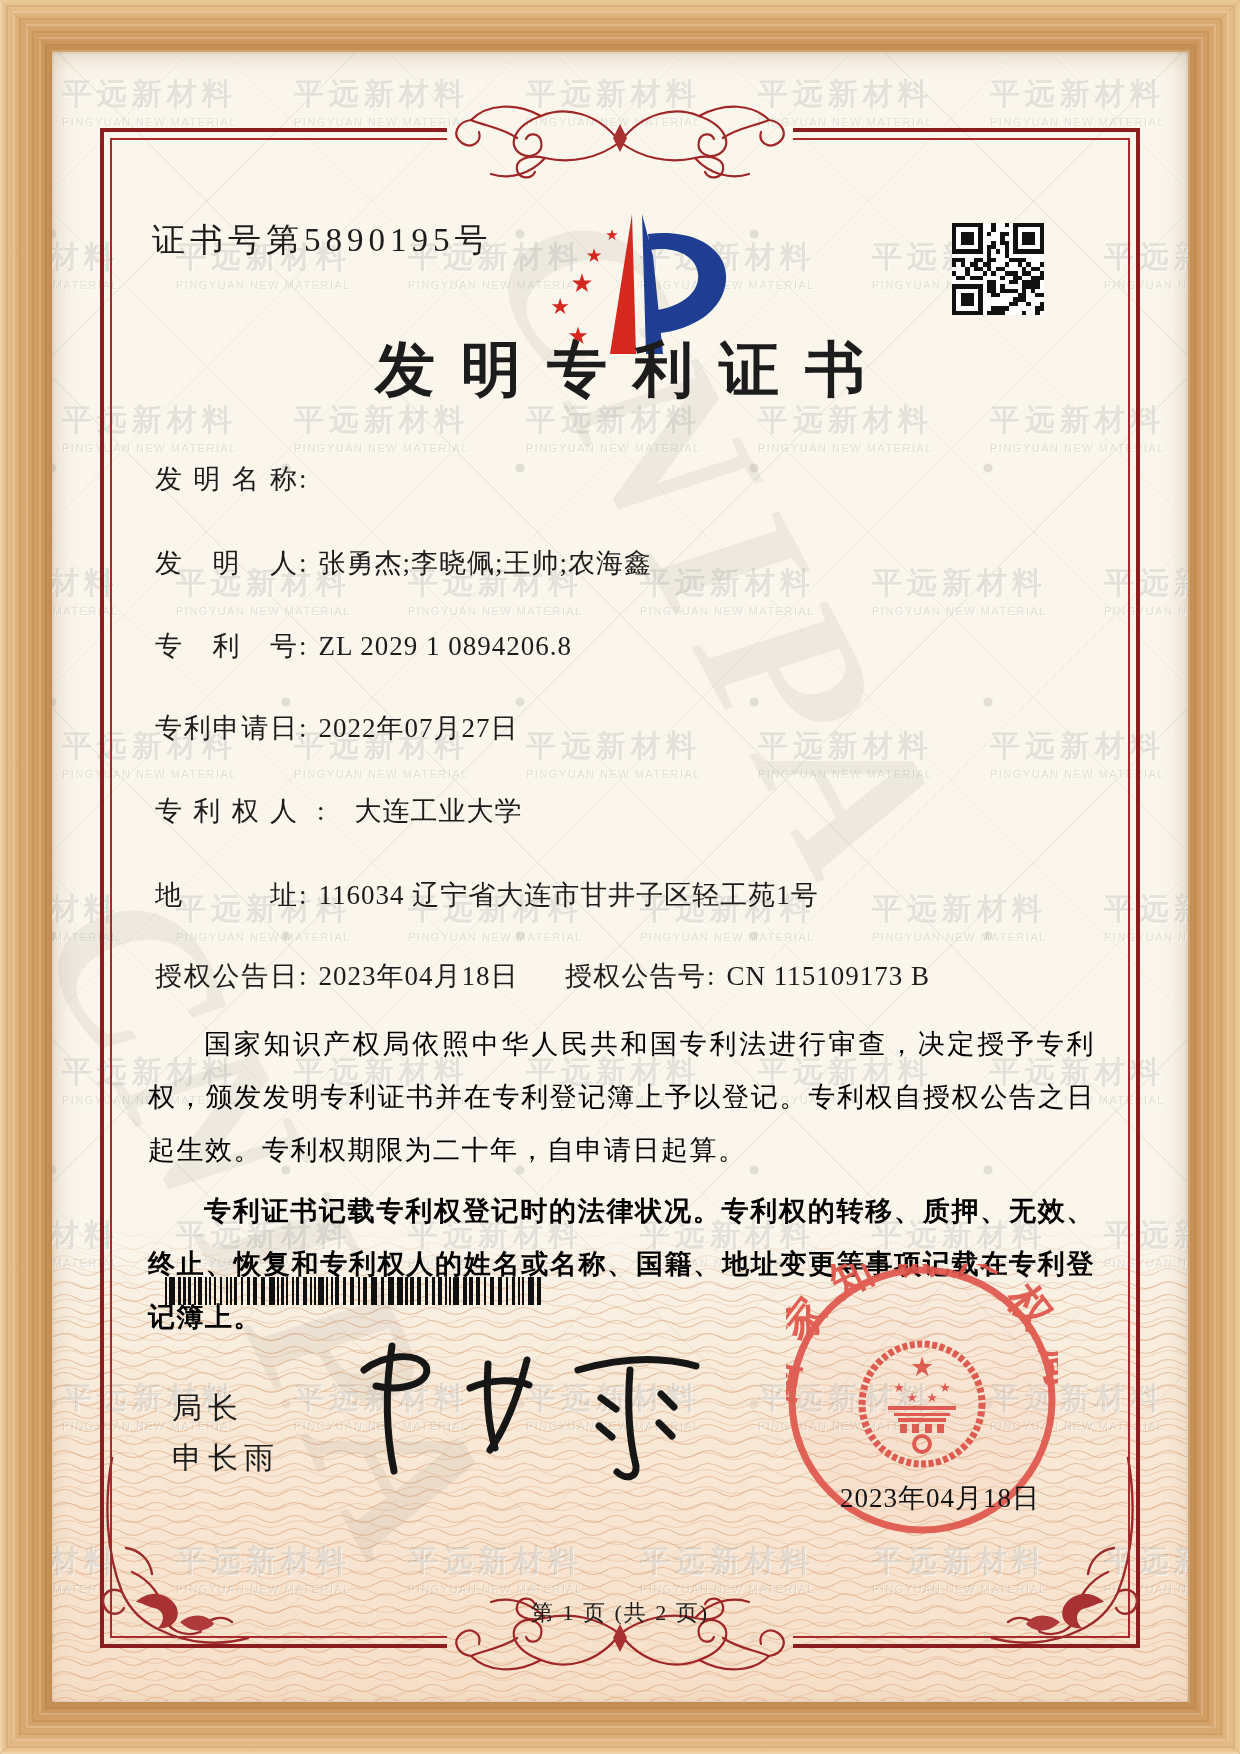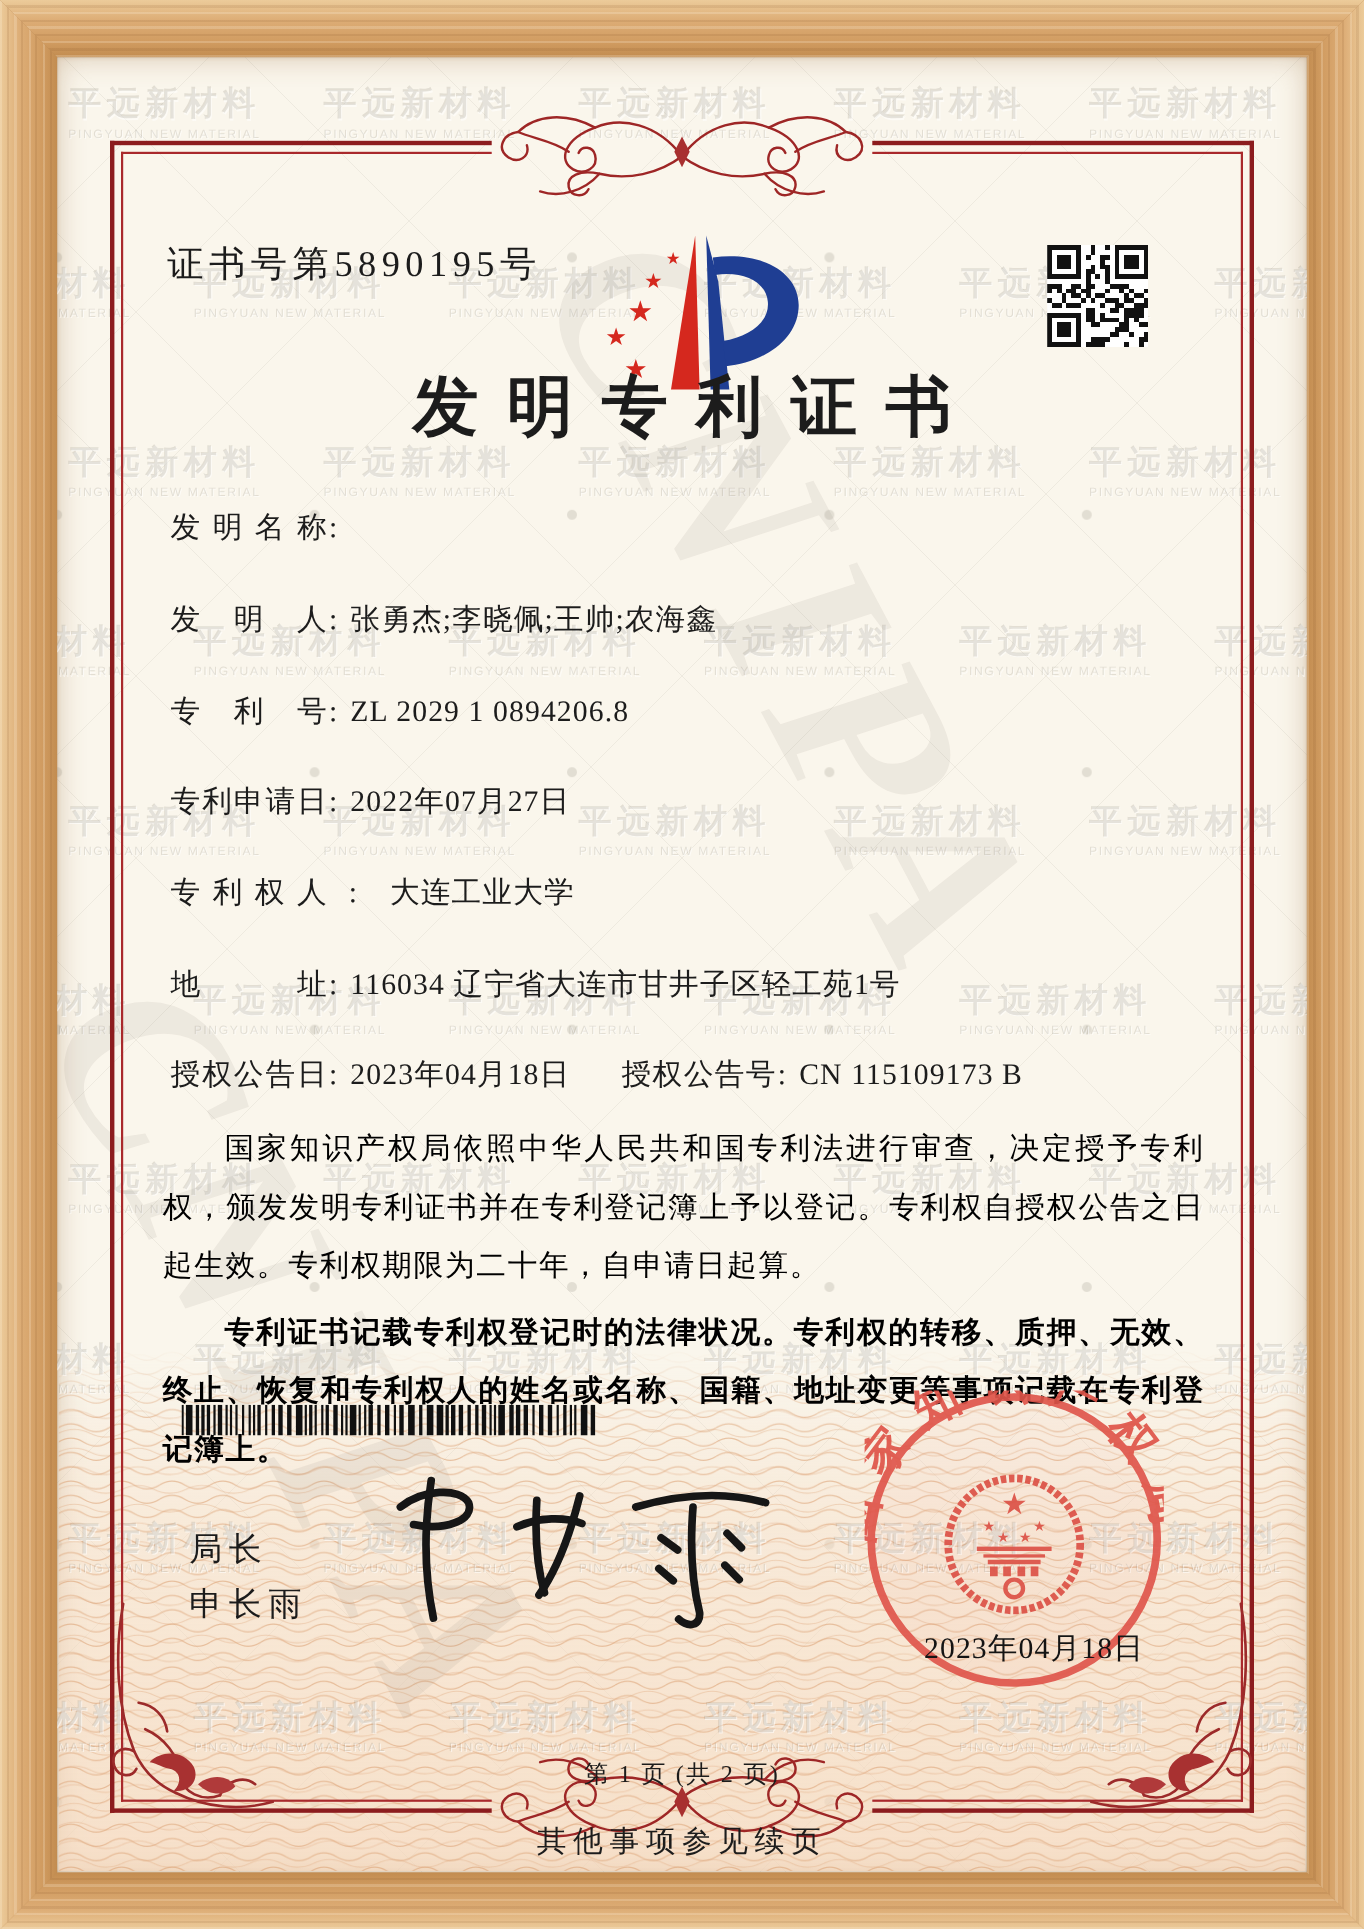--- a/index.html
+++ b/index.html
@@ -690,15 +690,14 @@
       <rect x="-34" y="6" width="68" height="4" stroke="none"></rect>
       <rect x="-28" y="13" width="56" height="3" stroke="none"></rect>
       <path d="M-24,18 h48 v4 h-48 z" stroke="none"></path>
       <path d="M-22,24 h7 v9 h-7 z M-10,24 h7 v9 h-7 z M3,24 h7 v9 h-7 z M15,24 h7 v9 h-7 z" stroke="none"></path>
       <circle cy="44" r="8" fill="none" stroke-width="4"></circle>
     </g>
   </svg>
   <div class="seal-date">2023年04月18日</div>
 
   <div class="txt footer-page">第 1 页 (共 2 页)</div>
-  <div class="txt footer-note">其他事项参见续页</div>
 
 </div>
 
 </body></html>

